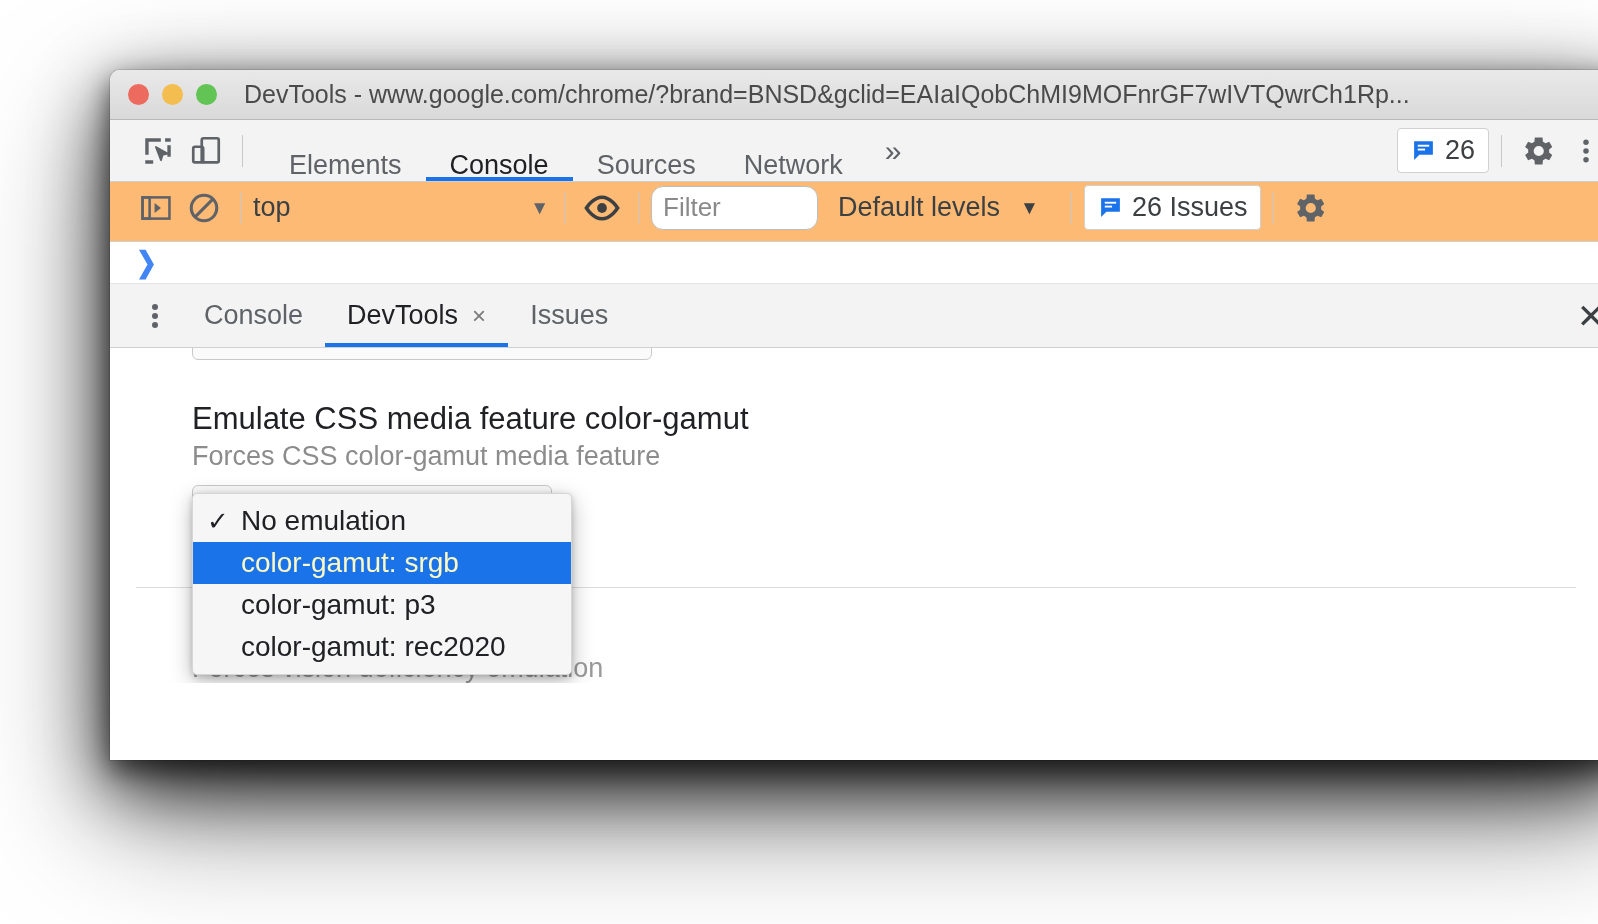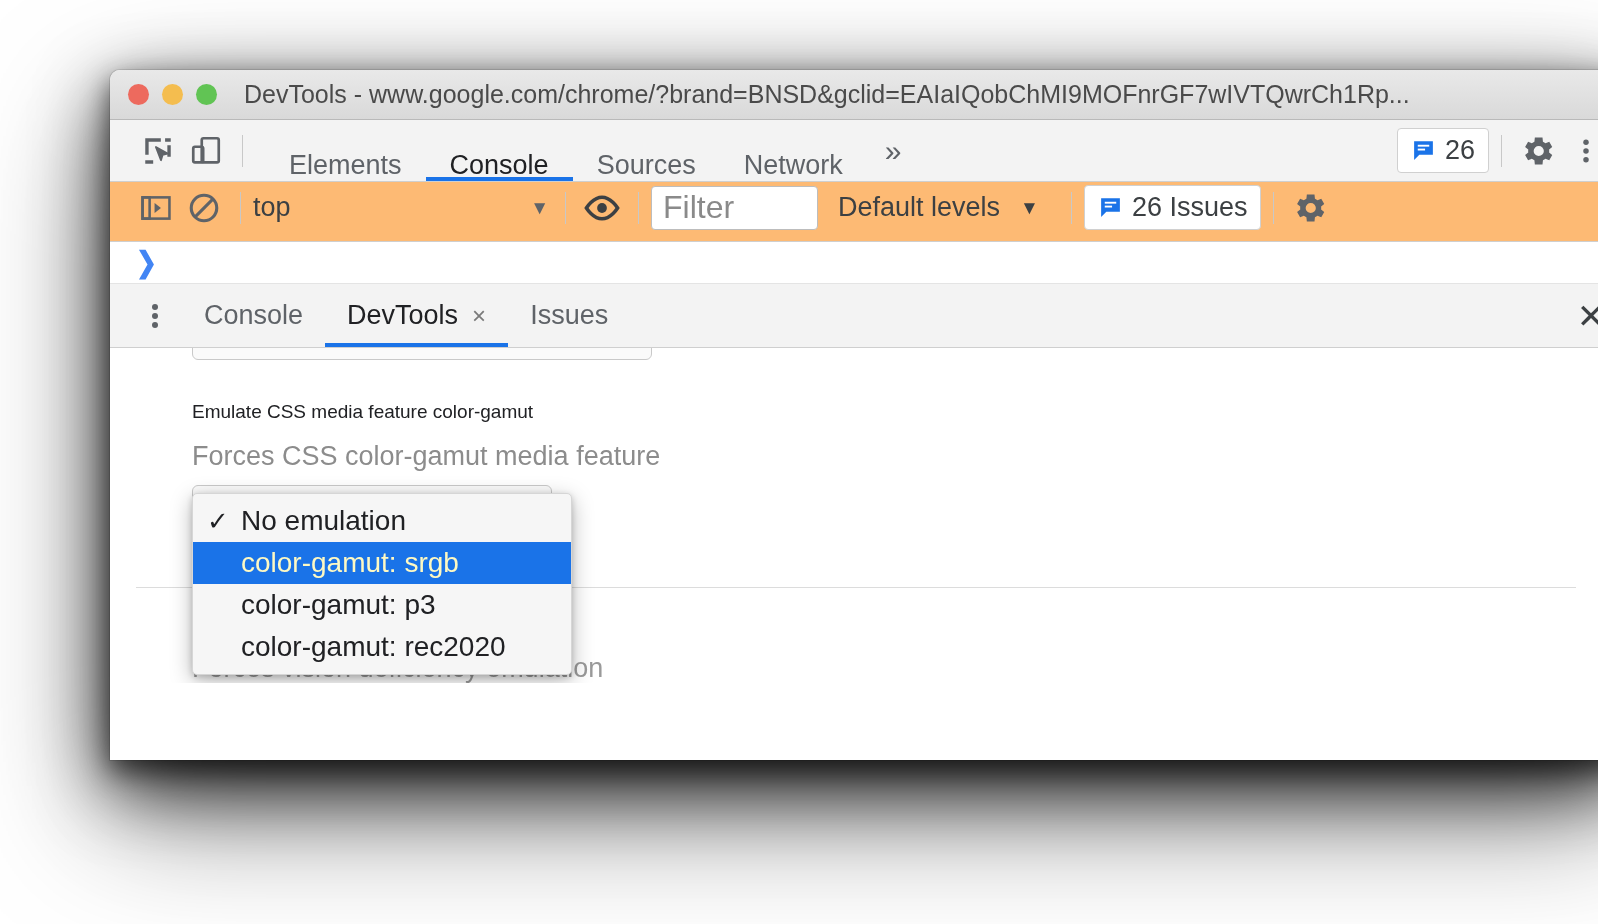--- a/index.html
+++ b/index.html
@@ -147,25 +147,25 @@
     margin-left: auto;
     font-size: 19px;
     color: #5f6368;
     padding-right: 4px;
   }
   .filter-input {
     width: 167px;
     height: 44px;
     border: 1px solid #bdbdbd;
     background: #fff;
-    border-radius: 4px;
+    border-radius: 12px;
     display: flex;
     align-items: center;
     padding: 0 11px;
-    font-size: 32px;
+    font-size: 26px;
     color: #8a8a8a;
     flex: 0 0 auto;
   }
   .levels {
     display: flex; align-items: center; gap: 20px;
     padding: 0 20px;
     font-size: 27px;
     color: #3c4043;
     white-space: nowrap;
   }
@@ -251,21 +251,21 @@
     width: 460px;
     height: 54px;
     border: 1px solid #c9c9c9;
     border-radius: 6px;
     background: #fafafa;
   }
   .setting-title {
     position: absolute;
     left: 82px;
     top: 53px;
-    font-size: 19px;
+    font-size: 31px;
     color: #202124;
     white-space: nowrap;
   }
   .setting-sub {
     position: absolute;
     left: 82px;
     top: 93px;
     font-size: 27px;
     color: #8c8c8c;
     white-space: nowrap;

